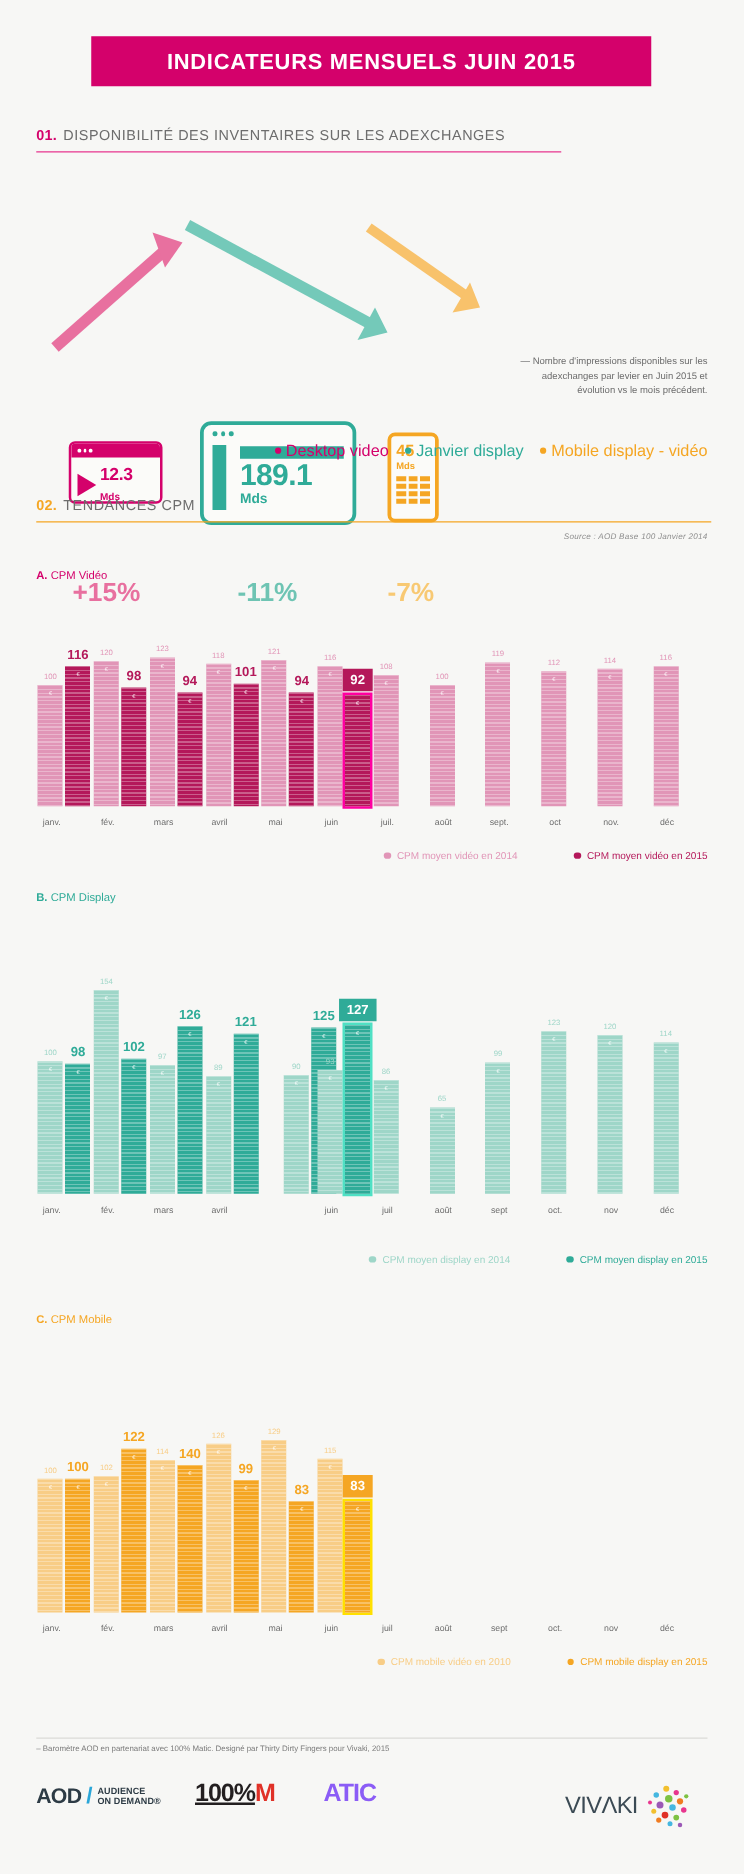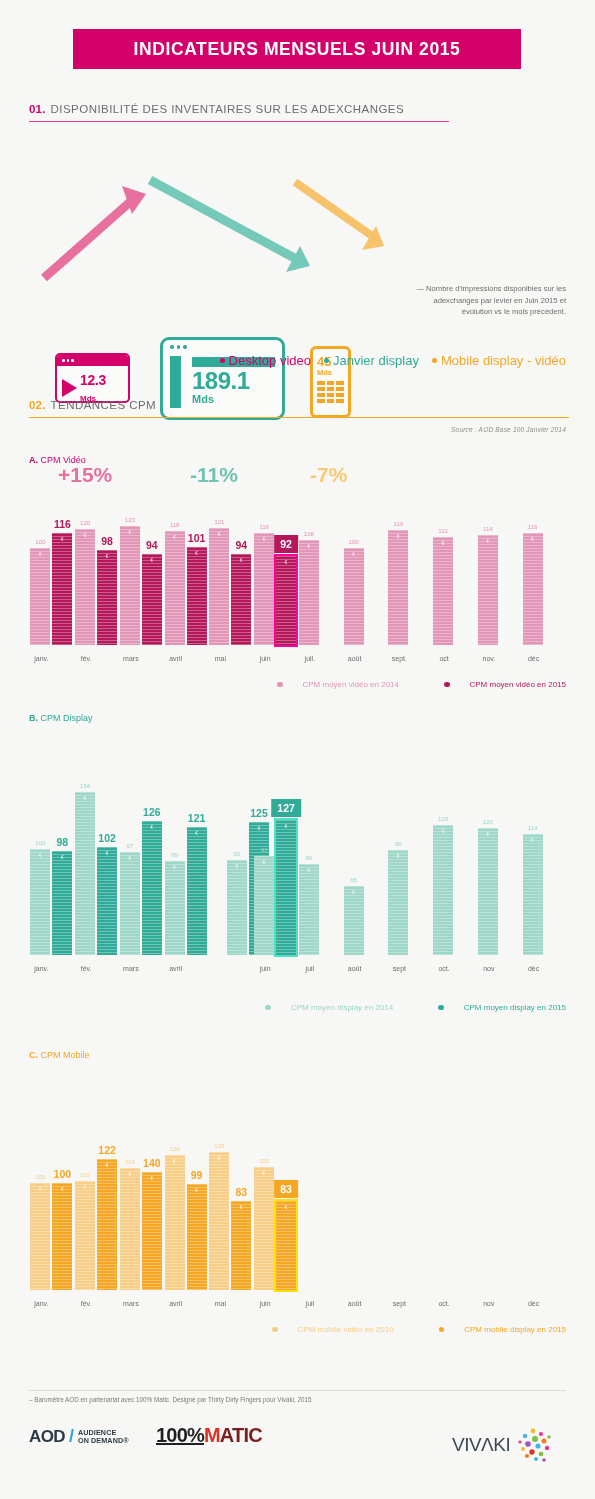--- a/index.html
+++ b/index.html
@@ -143,36 +143,36 @@
   .vlabel.big { font-size:10.5px; font-weight:bold; bottom:calc(100% + 3px); }
   .vlabel.boxed {
     font-size:10.5px; font-weight:bold; color:#fff; padding:3px 6px;
     bottom:calc(100% + 3px);
   }
   .highlight { outline:2px solid; outline-offset:0; }
   .xaxis { position:absolute; width:537px; }
   .xtick { position:absolute; font-size:7px; color:#6d6d6d; transform:translateX(-50%); text-align:center;}
 
   .legend { position:absolute; right:29px; display:flex; gap:14px; align-items:center; font-size:8px;}
-  .legend .it { display:flex; align-items:center; gap:20px;padding-left:31px;}
+  .legend .it { display:flex; align-items:center; gap:5px;padding-left:31px;}
   .legend .dot { width:5.5px;height:5.5px;border-radius:50%;display:block;}
 
   
   .foot-rule { position:absolute; left:29px; top:1390px; width:537px; height:1px; background:#dcdcd8;}
   .foot-txt { position:absolute; left:29px; top:1396px; font-size:6.3px; color:#7a7a7a;}
 
   .logo-aod { position:absolute; left:29px; top:1426px; display:flex; align-items:center; gap:4px;}
   .logo-aod .a { font-size:17px; font-weight:bold; color:#2d3b45; letter-spacing:-.6px;}
   .logo-aod .sl { font-size:18px; font-weight:bold; color:#2aa6d8;}
   .logo-aod .two { font-size:7.2px; font-weight:bold; color:#2d3b45; line-height:1.05; letter-spacing:.1px;}
 
   .logo-matic { position:absolute; left:156px; top:1424px; font-size:20px; font-weight:bold; letter-spacing:-.8px;}
   .logo-matic .k { color:#231f20;text-decoration:underline;}
   .logo-matic .m { color:#e03127;}
-  .logo-matic .r { color:#7f1d1d;}
+  .logo-matic .r { color:#8b5cf6;margin-left:39px;}
 
   .logo-vivaki { position:absolute; left:452px; top:1425px; display:flex; align-items:center; gap:3px;}
   .logo-vivaki .w { font-size:19px; color:#3b4a54; letter-spacing:-.5px;}
 </style>
 </head>
 <body>
 
 <div class="page">
 
   <div class="title-band">

